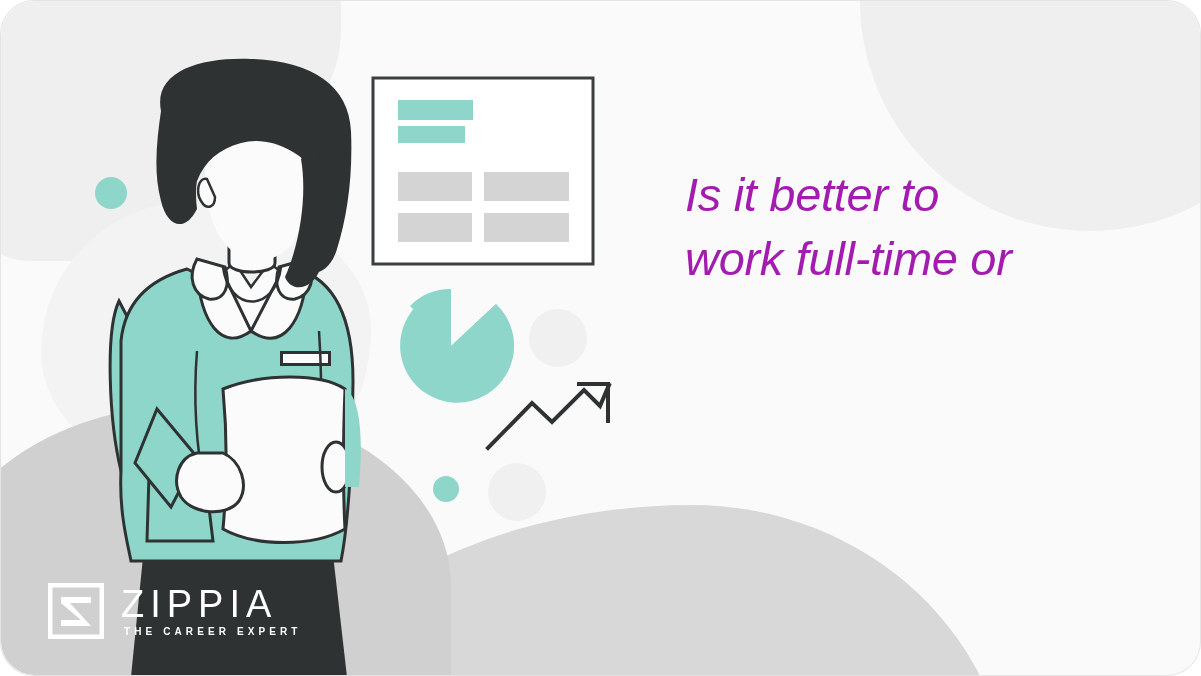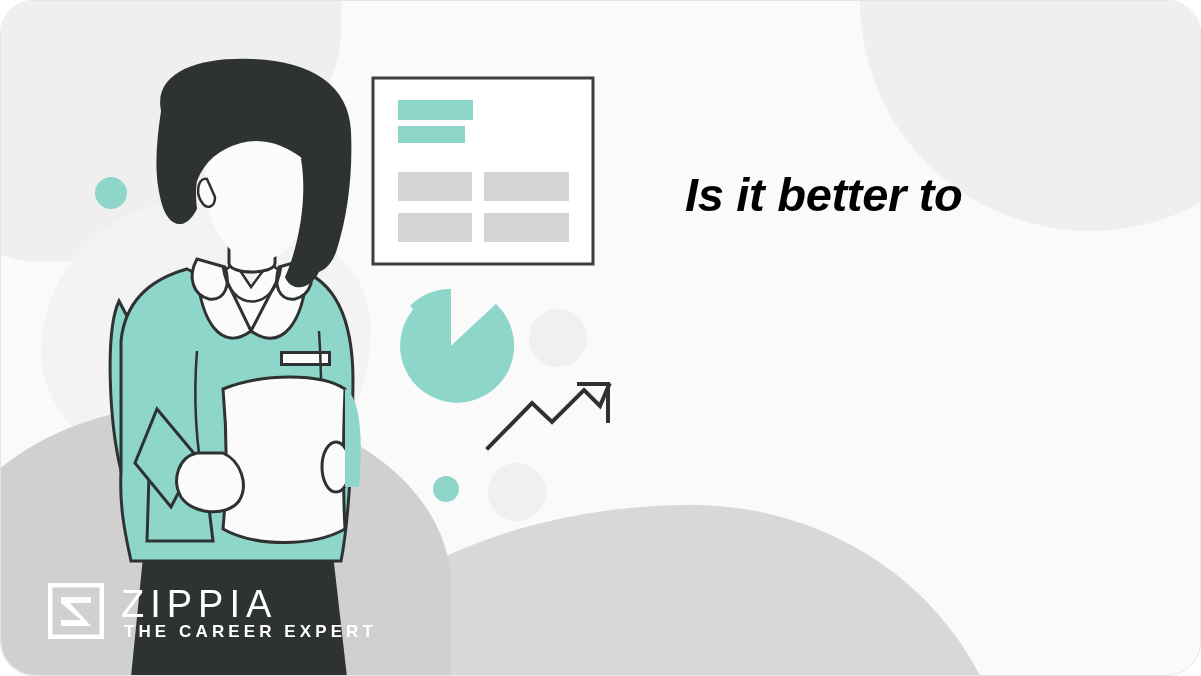--- a/index.html
+++ b/index.html
@@ -107,23 +107,23 @@
   .illustration svg { display: block; }
 
   
   .headline {
     position: absolute;
     left: 684px;
     top: 162px;
     width: 470px;
     font-size: 47px;
     line-height: 64px;
-    font-weight: bold;
+    font-weight: normal;
     font-style: italic;
-    color: #000000;
+    color: #a21caf;
     letter-spacing: -0.3px;
   }
 
   
   .logo {
     position: absolute;
     left: 47px;
     bottom: 36px;
     display: flex;
     align-items: center;
@@ -141,21 +141,21 @@
     gap: 3px;
   }
   .logo-word {
     font-size: 38px;
     line-height: 38px;
     font-weight: 400;
     color: #ffffff;
     letter-spacing: 6px;
   }
   .logo-tag {
-    font-size: 17px;
+    font-size: 10px;
     line-height: 12px;
     font-weight: bold;
     color: #ffffff;
     letter-spacing: 4.1px;
     padding-left: 3px;
   }
 </style>
 </head>
 <body>
 
@@ -262,20 +262,21 @@
 
         <ellipse cx="335" cy="466" rx="14" ry="25" fill="#fbfbfb" stroke="#2e3232" stroke-width="3"></ellipse>
 
         <path d="M 344 388 C 360 396 362 440 358 486 L 344 486 Z" fill="#8ed6ca"></path>
       </g>
     </svg>
   </div>
 
   <div class="headline">
     <div>Is it better to</div>
+    <div>work full-time or</div>
   </div>
 
   <div class="logo">
     <div class="logo-mark">
       <svg width="56" height="56" viewBox="0 0 56 56" xmlns="http://www.w3.org/2000/svg">
         <rect x="2" y="2" width="52" height="52" fill="none" stroke="#ffffff" stroke-width="5"></rect>
         <path d="M 13 14 L 43 14 L 43 20 L 22 20 L 43 43 L 13 43 L 13 37 L 33 37 L 13 20 Z" fill="#ffffff"></path>
       </svg>
     </div>
     <div class="logo-text">

